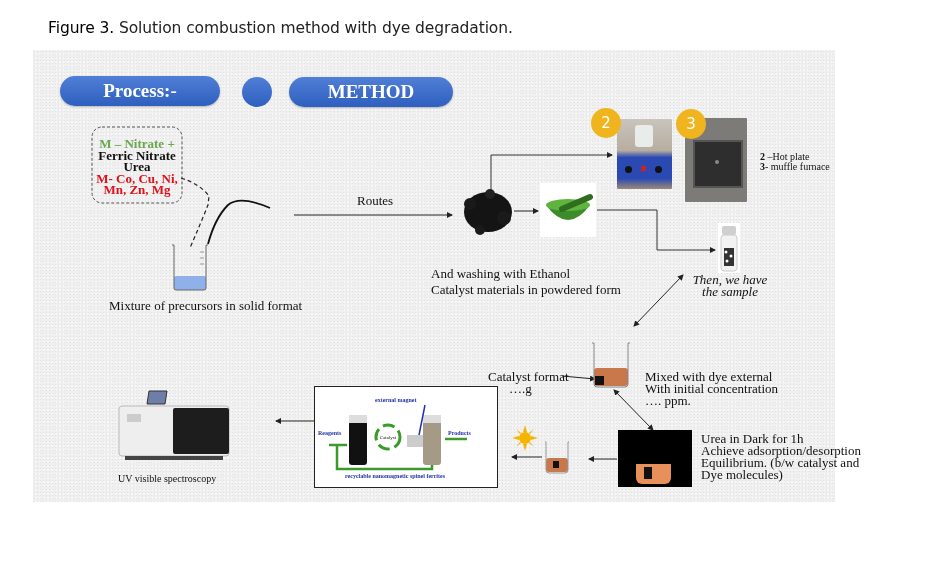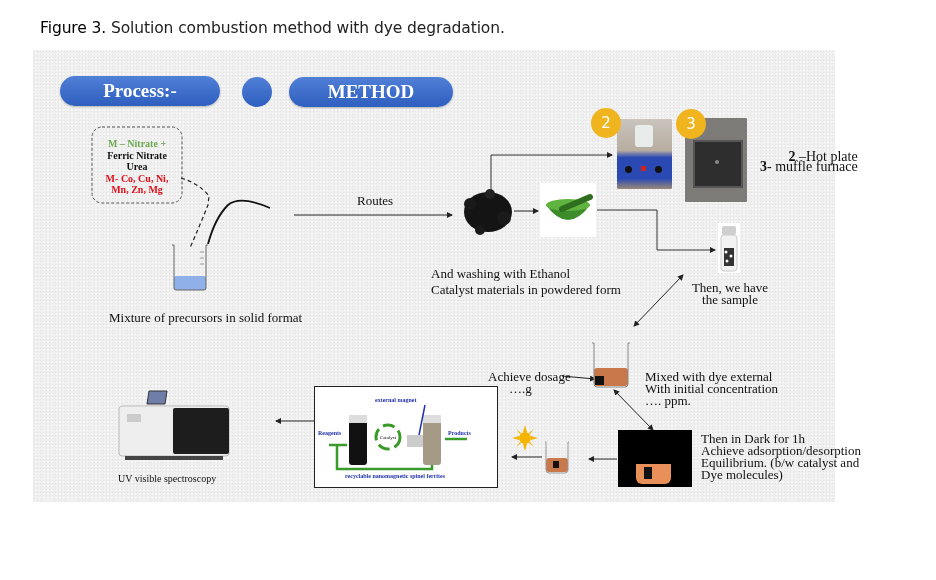--- a/index.html
+++ b/index.html
@@ -1,17 +1,17 @@
 <!DOCTYPE html>
 <html><head>
 <meta charset="utf-8">
 <style>
   html, body { margin:0; padding:0; }
   body { width:936px; height:580px; background:#ffffff; position:relative; overflow:hidden; font-family:"Liberation Serif", serif; }
-  .caption { position:absolute; left:40px; top:19px; font-family:"DejaVu Sans", sans-serif; font-size:15.5px; color:#222; letter-spacing:-0.1px; }
+  .caption { position:absolute; left:48px; top:19px; font-family:"DejaVu Sans", sans-serif; font-size:15.5px; color:#222; letter-spacing:-0.1px; }
   .caption b { font-weight:normal; color:#000; }
   .panel { position:absolute; left:33px; top:50px; width:802px; height:452px; background:#efefef;
     background-image: radial-gradient(#e2e2e2 0.8px, transparent 0.9px), radial-gradient(#f7f7f7 0.8px, transparent 0.9px);
     background-size: 3px 3px, 4px 4px; background-position:0 0, 1px 2px; }
   .pill { position:absolute; background:linear-gradient(#4f7fd6,#2f5fbf); border-radius:18px; color:#fff; font-family:"Liberation Serif", serif; font-weight:bold; display:flex; align-items:center; justify-content:center; box-shadow:0 1px 2px rgba(0,0,0,.25);text-align:center; }
   .abs { position:absolute; }
   .txt { position:absolute; font-family:"Liberation Serif", serif; font-size:13px; color:#111; line-height:12px; white-space:nowrap; }
   .c { text-align:center; }
   svg.overlay { position:absolute; left:0; top:0; }
   .photo { position:absolute; border-radius:1px; }
@@ -62,36 +62,36 @@
 
   <line x1="614" y1="390" x2="653" y2="430" stroke="#222" stroke-width="1" marker-end="url(#ah)" marker-start="url(#ahs)"></line>
 
   <line x1="617" y1="459" x2="589" y2="459" stroke="#222" stroke-width="1" marker-end="url(#ah)"></line>
 
   <line x1="542" y1="457" x2="512" y2="457" stroke="#222" stroke-width="1" marker-end="url(#ah)"></line>
 
   <line x1="314" y1="421" x2="276" y2="421" stroke="#222" stroke-width="1" marker-end="url(#ah)"></line>
 </svg>
 
-<div class="txt c" style="left:92px;top:138px;width:90px;font-weight:bold;line-height:11.5px;font-size:10px;">
+<div class="txt c" style="left:92px;top:138px;width:90px;font-weight:bold;line-height:11.5px;font-size:13px;">
   <div style="color:#6aa84f">M – Nitrate +</div>
   <div>Ferric Nitrate</div>
   <div>Urea</div>
   <div style="color:#e0101a">M- Co, Cu, Ni,</div>
   <div style="color:#e0101a">Mn, Zn, Mg</div>
 </div>
 
 <svg class="abs" style="left:170px;top:242px;" width="42" height="50">
   <rect x="4" y="34" width="32" height="14" fill="#8fb0e8" rx="2"></rect>
   <path d="M2,3 L4,3 L4,46 Q4,48 6,48 L34,48 Q36,48 36,46 L36,3 L38,3" fill="none" stroke="#666" stroke-width="1"></path>
   <line x1="30" y1="10" x2="34" y2="10" stroke="#999"></line>
     <line x1="30" y1="16" x2="34" y2="16" stroke="#999"></line>
     <line x1="30" y1="22" x2="34" y2="22" stroke="#999"></line>
 </svg>
-<div class="txt" style="left:109px;top:312px;">Mixture of precursors in solid format</div>
+<div class="txt" style="left:109px;top:300px;">Mixture of precursors in solid format</div>
 
 <div class="txt" style="left:357px;top:195px;">Routes</div>
 
 <svg class="abs" style="left:460px;top:188px;" width="56" height="48">
   <ellipse cx="28" cy="24" rx="24" ry="20" fill="#141414"></ellipse>
   <circle cx="10" cy="16" r="6" fill="#1a1a1a"></circle>
     <circle cx="44" cy="30" r="7" fill="#1a1a1a"></circle>
     <circle cx="30" cy="6" r="5" fill="#222"></circle>
     <circle cx="20" cy="42" r="5" fill="#1a1a1a"></circle>
 </svg>
@@ -114,60 +114,60 @@
   <div class="abs" style="left:38px;top:47px;width:7px;height:7px;border-radius:50%;background:#111;"></div>
 </div>
 <div class="badge" style="left:591px;top:108px;">2</div>
 
 <div class="photo" style="left:685px;top:118px;width:62px;height:84px;background:#7d7b78;">
   <div class="abs" style="left:8px;top:22px;width:46px;height:44px;background:#2e2e2e;border:2px solid #555;"></div>
   <div class="abs" style="left:30px;top:42px;width:4px;height:4px;border-radius:50%;background:#888;"></div>
 </div>
 <div class="badge" style="left:676px;top:109px;">3</div>
 
-<div class="txt" style="left:760px;top:152px;font-size:14px;line-height:10px;text-align:right;">
+<div class="txt" style="left:760px;top:152px;font-size:10px;line-height:10px;">
   <div><b>2</b><span> –Hot plate</span></div>
   <div><b>3</b><span>- muffle furnace</span></div>
 </div>
 
 <div class="abs" style="left:718px;top:223px;width:22px;height:50px;background:#fff;">
   <svg width="22" height="50">
     <rect x="4" y="3" width="14" height="9" rx="2" fill="#cfcfcf"></rect>
     <rect x="3" y="12" width="16" height="36" rx="3" fill="#f2f2f2" stroke="#ccc"></rect>
     <rect x="6" y="25" width="10" height="18" fill="#333"></rect>
     <circle cx="8" cy="29" r="1.5" fill="#fff"></circle>
       <circle cx="13" cy="33" r="1.5" fill="#fff"></circle>
       <circle cx="9" cy="38" r="1.5" fill="#fff"></circle>
   </svg>
 </div>
-<div class="txt c" style="left:690px;top:282px;width:80px;">
+<div class="txt c" style="left:690px;top:274px;width:80px;font-style:italic;">
   <div>Then, we have</div>
   <div>the sample</div>
 </div>
 
 <svg class="abs" style="left:591px;top:340px;" width="40" height="50">
   <rect x="3" y="28" width="34" height="18" rx="3" fill="#c8784a"></rect>
   <rect x="4" y="36" width="9" height="9" fill="#111"></rect>
   <path d="M1,3 L3,3 L3,44 Q3,47 6,47 L34,47 Q37,47 37,44 L37,3 L39,3" fill="none" stroke="#888"></path>
 </svg>
-<div class="txt" style="left:488px;top:371px;">Achieve dosage</div>
+<div class="txt" style="left:488px;top:371px;">Catalyst format</div>
 <div class="txt" style="left:509px;top:383px;">….g</div>
 <div class="txt" style="left:645px;top:371px;">
   <div>Mixed with dye external</div>
   <div>With initial concentration</div>
   <div>…. ppm.</div>
 </div>
 
 <div class="abs" style="left:618px;top:430px;width:74px;height:57px;background:#000;">
   <div class="abs" style="left:18px;top:34px;width:35px;height:20px;background:#e8905a;border-radius:0 0 6px 6px;">
     <div class="abs" style="left:8px;top:3px;width:8px;height:12px;background:#111;"></div>
   </div>
 </div>
 <div class="txt" style="left:701px;top:433px;">
-  <div>Then in Dark for 1h</div>
+  <div>Urea in Dark for 1h</div>
   <div>Achieve adsorption/desorption</div>
   <div>Equilibrium. (b/w catalyst and</div>
   <div>Dye molecules)</div>
 </div>
 
 <svg class="abs" style="left:512px;top:425px;" width="26" height="26">
   <g fill="#f4b400">
       <circle cx="13" cy="13" r="6"></circle>
   <polygon points="13,0 15,7 11,7"></polygon>
       <polygon points="13,26 15,19 11,19"></polygon>

